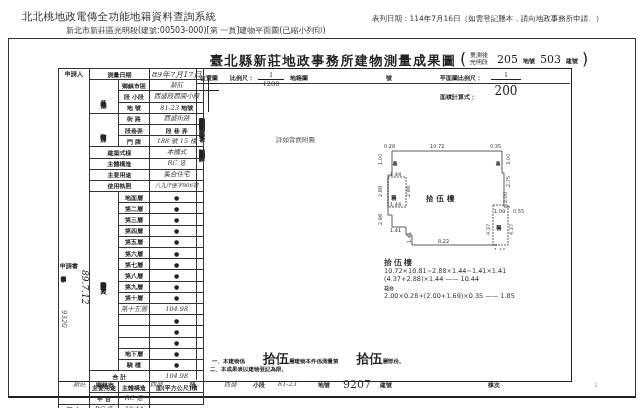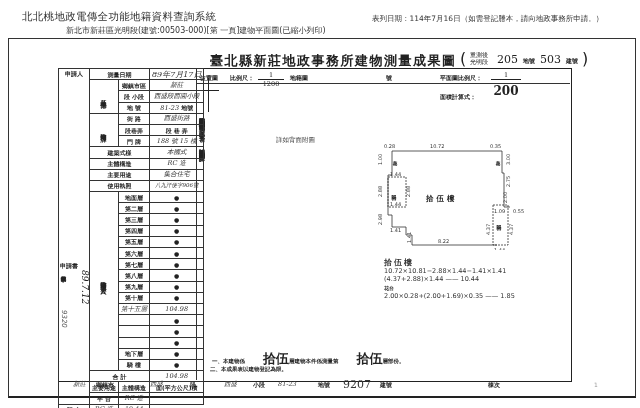--- a/index.html
+++ b/index.html
@@ -62,21 +62,21 @@
 <span class="top-row" style="left:230px;">比例尺：</span>
 <div class="frac" style="left:258px;top:71px;font-size:6.5px;width:26px;">
   <span class="num">1</span>
   <span>1200</span>
 </div>
 <span class="top-row" style="left:290px;">地籍圖</span>
 <span class="top-row" style="left:386px;">號</span>
 <span class="top-row" style="left:440px;">平面圖比例尺：</span>
 <div class="frac" style="left:491px;top:71px;width:30px;">
   <span class="num" style="font-size:6.5px;">1</span>
-  <span style="font-size:12px;font-weight:bold;">200</span>
+  <span style="font-size:12px;">200</span>
 </div>
 <span class="top-row" style="left:440px;top:93px;">面積計算式：</span>
 <div style="position:absolute;left:196px;top:83px;width:374px;height:1px;background:#333;"></div>
 <div style="position:absolute;left:196px;top:68px;width:1px;height:312px;background:#333;"></div>
 
 <div class="compass-v"></div>
 <div class="compass-h"></div>
 
 <div class="note-col">本建物平面圖及建物面積係依使用執照(竣工)使字第906號設計圖及竣工平面圖轉繪計算</div>
 

